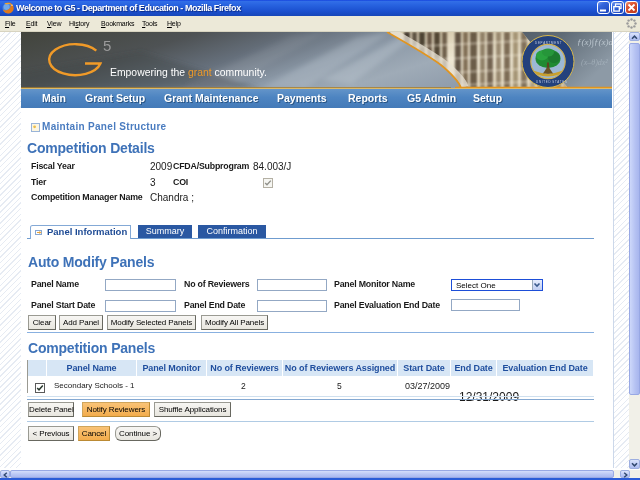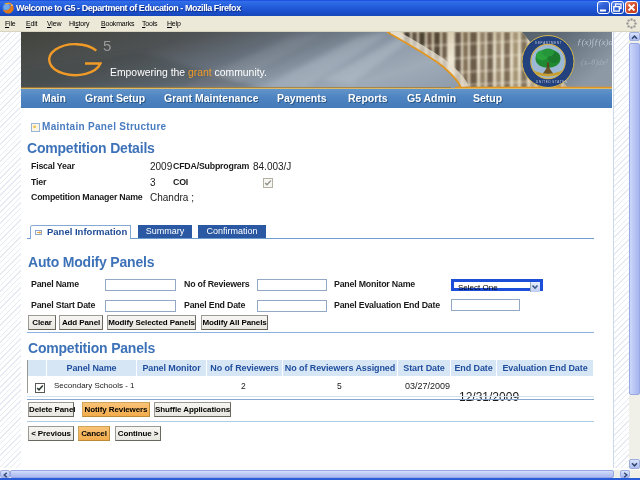--- a/index.html
+++ b/index.html
@@ -39,21 +39,21 @@
   .lbl{position:absolute;color:#1a1a1a;font-size:8.8px;font-weight:bold;letter-spacing:-0.2px;white-space:nowrap;}
   .val{position:absolute;color:#1a1a1a;font-size:10px;white-space:nowrap;}
   .hr1{position:absolute;height:1px;background:#8fb4dc;}
   .hr2{position:absolute;height:1px;background:#cfe0ef;}
   
   .inp{position:absolute;background:#fff;border:1px solid #93a8c4;box-sizing:border-box;}
   
   .btn{position:absolute;height:15px;background:linear-gradient(180deg,#f7f6f3 0%,#e8e6df 100%);
     border:1px solid #9a9a92;border-right-color:#686860;border-bottom-color:#686860;
     box-sizing:border-box;font-size:8px;letter-spacing:-0.1px;color:#000;text-align:center;font-family:"Liberation Sans",sans-serif;
-    padding:0;line-height:13px;white-space:nowrap;font-weight:bold;}
+    padding:0;line-height:13px;white-space:nowrap;}
   .btnor{background:linear-gradient(180deg,#f9c377 0%,#f3ac4c 100%);border:1px solid #cfa55c;border-right-color:#bb8a34;border-bottom-color:#bb8a34;}
   
   .tabd{position:absolute;top:225px;height:13px;background:#2a58a2;color:#fff;font-size:9px;
     text-align:center;line-height:13px;}
   
   .th{position:absolute;top:360px;height:16px;background:#d7e6f5;box-sizing:border-box;
     color:#1f4e9e;font-size:9px;font-weight:bold;letter-spacing:-0.1px;text-align:center;line-height:16px;white-space:nowrap;}
 </style>
 </head>
 <body>
@@ -271,21 +271,21 @@
   <div class="tabd" style="left:198px;width:68px;">Confirmation</div>
 
   <div class="h2" style="left:28px;top:254px">Auto Modify Panels</div>
 
   <div class="lbl" style="left:31px;top:279px">Panel Name</div>
   <div class="inp" style="left:105px;top:279px;width:71px;height:12px;"></div>
   <div class="lbl" style="left:184px;top:279px">No of Reviewers</div>
   <div class="inp" style="left:257px;top:279px;width:70px;height:12px;"></div>
   <div class="lbl" style="left:334px;top:279px">Panel Monitor Name</div>
 
-  <div class="abs" style="left:451px;top:279px;width:92px;height:12px;background:#fff;border:3px solid #1d4ed8;box-sizing:border-box;">
+  <div class="abs" style="left:451px;top:279px;width:92px;height:12px;background:#fff;border:1px solid #1d4ed8;box-sizing:border-box;">
     <div class="abs" style="left:4px;top:1px;font-size:8px;color:#000;">Select One</div>
     <div class="abs" style="right:0px;top:0px;width:10px;height:10px;background:linear-gradient(180deg,#e6edfd,#c0cef2);border-left:1px solid #9ab;box-sizing:border-box;"></div>
     <svg class="abs" style="right:1px;top:2px" width="8" height="6" viewBox="0 0 8 6">
         <path d="M1.5,1.5 L4,4 L6.5,1.5" stroke="#3a5a8c" stroke-width="1.6" fill="none"></path>
       </svg>
   </div>
 
   <div class="lbl" style="left:31px;top:300px">Panel Start Date</div>
   <div class="inp" style="left:105px;top:300px;width:71px;height:12px;"></div>
   <div class="lbl" style="left:184px;top:300px">Panel End Date</div>
@@ -326,21 +326,21 @@
   <div class="hr1" style="left:27px;top:399px;width:567px;background:#85a9d2;"></div>
 
   <div class="btn" style="left:28px;top:402px;width:46px;">Delete Panel</div>
   <div class="btn btnor" style="left:82px;top:402px;width:68px;">Notify Reviewers</div>
   <div class="btn" style="left:154px;top:402px;width:77px;">Shuffle Applications</div>
 
   <div class="hr2" style="left:27px;top:421px;width:567px;background:#b0cbe4;"></div>
 
   <div class="btn" style="left:28px;top:426px;width:46px;">&lt; Previous</div>
   <div class="btn btnor" style="left:78px;top:426px;width:32px;">Cancel</div>
-  <div class="btn" style="left:115px;top:426px;width:46px;">Continue &gt;</div>
+  <div class="btn" style="left:115px;top:426px;width:46px;border-radius:6px;">Continue &gt;</div>
 
   <div id="vscroll"></div>
   <div class="sbtn" style="left:629px;top:32px;width:11px;height:9px;"></div>
   <svg class="abs" style="top:35px;left:631px" width="7" height="5" viewBox="0 0 7 5">
       <path d="M1,3.8 L3.5,1.2 L6,3.8" stroke="#31486e" stroke-width="1.5" fill="none"></path>
     </svg>
   <div id="vthumb"></div>
   <div class="sbtn" style="left:629px;top:459px;width:11px;height:10px;"></div>
   <svg class="abs" style="top:462px;left:631px" width="7" height="5" viewBox="0 0 7 5">
       <path d="M1,1.2 L3.5,3.8 L6,1.2" stroke="#31486e" stroke-width="1.5" fill="none"></path>

